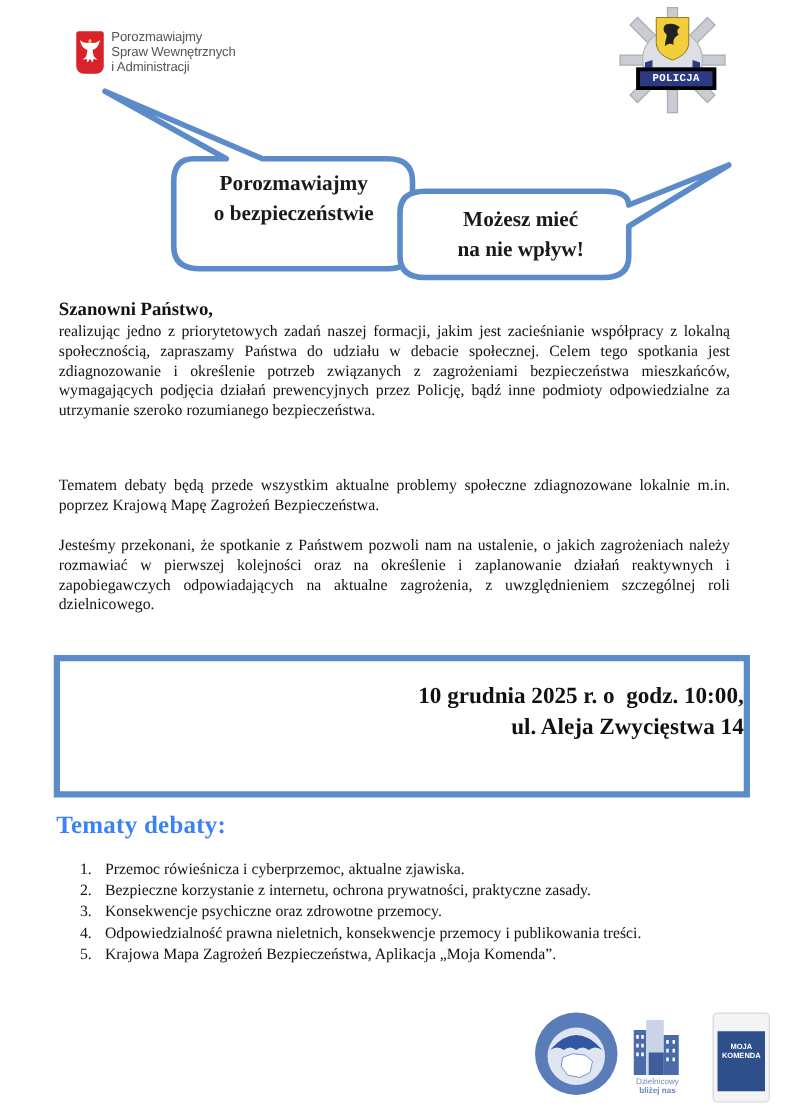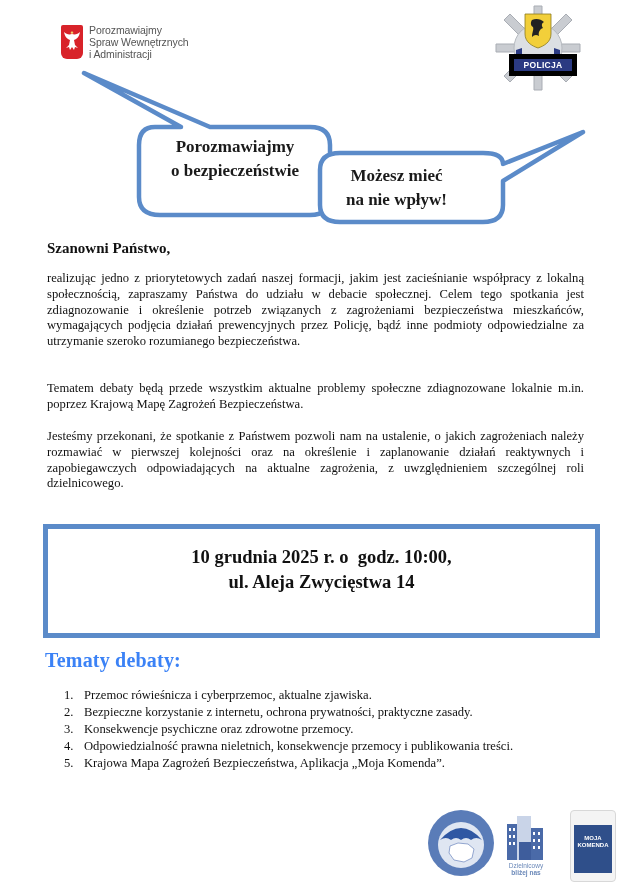--- a/index.html
+++ b/index.html
@@ -8,37 +8,37 @@
 
   
   .mswia { left:61px; top:25px; width:160px; height:40px; }
   .mswia .emblem { position:absolute; left:0; top:0; width:22px; height:34px; background:#d8232a; border-radius:2px 2px 6px 6px; }
   .mswia .emblem svg { position:absolute; left:2px; top:3px; }
   .mswia .mtext { position:absolute; left:28px; top:-1px; font-family:"Liberation Sans","DejaVu Sans",sans-serif; font-size:10.5px; line-height:12px; color:#555; letter-spacing:-0.1px; }
   .mswia .mtext div { white-space:nowrap; }
 
   
   .police { left:494px; top:4px; width:88px; height:88px; }
-  .police .badge-label { position:absolute; left:15px; top:50px; width:58px; height:12px; background:#2b3a82; color:#fff; font-family:Liberation Sans, sans-serif; font-weight:bold; font-size:8.5px; line-height:12px; text-align:center; letter-spacing:0.3px; border:5px solid #000000; }
+  .police .badge-label { position:absolute; left:15px; top:50px; width:58px; height:12px; background:#2b3a82; color:#fff; font-family:Liberation Mono, monospace; font-weight:bold; font-size:8.5px; line-height:12px; text-align:center; letter-spacing:0.3px; border:3px solid #000000; }
 
   
   .bubbles { left:0; top:60px; width:638px; height:170px; }
   .bubble-text { position:absolute; text-align:center; font-weight:bold; font-size:17px; line-height:24px; color:#1a1a1a; }
   .bt-left { left:140px; top:135px; width:190px; }
-  .bt-right { left:304px; top:164px; width:185px;text-align:center; }
+  .bt-right { left:324px; top:164px; width:185px;text-align:center; }
 
   
   .greeting { left:47px; top:240px; font-weight:bold; font-size:15px; }
   .para { position:absolute; left:47px; width:537px; font-size:12.6px; line-height:15.8px; text-align:justify; }
-  .p1 { top:271px; }
+  .p1 { top:258px; }
   .p2 { top:381px; }
   .p3 { top:429px; }
 
   
-  .event { left:43px; top:524px; width:547px; height:104px; border:5px solid #5b8bc9; text-align:center; }
+  .event { left:43px; top:524px; width:547px; height:104px; border:5px solid #5b8bc9; text-align:right; }
   .event .line { font-weight:bold; font-size:18.5px; line-height:24.5px; color:#111; white-space:pre; }
   .event .lines { padding-top:16px; }
 
   
   .topics-title { left:45px; top:649px; font-weight:bold; font-size:20px; color:#3b82f6; letter-spacing:0.2px; }
   .topics { position:absolute; left:64px; top:687px; width:520px; font-size:12.6px; line-height:17px; margin:0; padding:0; list-style:none; }
   .topics li { position:relative; padding-left:20px; }
   .topics li .num { position:absolute; left:0; top:0; }
 
   

